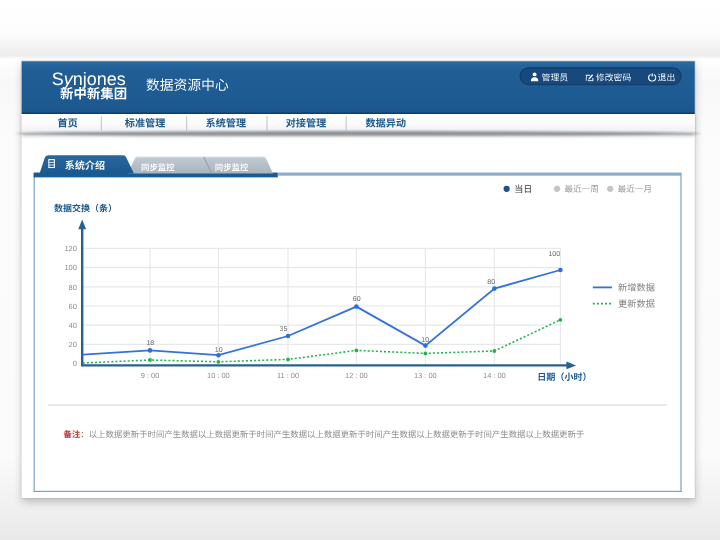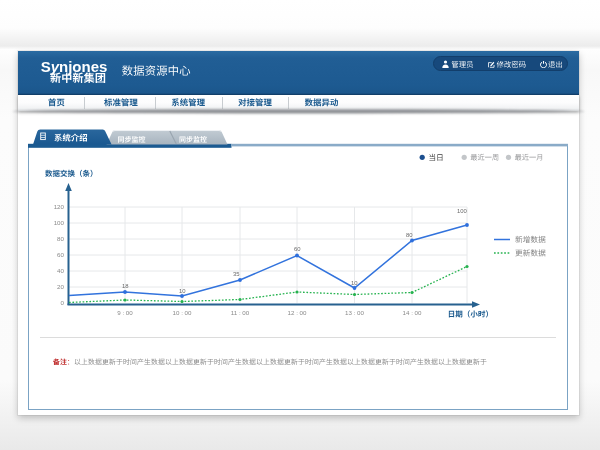--- a/index.html
+++ b/index.html
@@ -7,21 +7,21 @@
 body {
   font-family:"Liberation Sans", sans-serif;
   position:relative;
   background:linear-gradient(180deg,#ffffff 0px,#fdfdfd 28px,#ececec 46px,#fefefe 49.5px,#f8f8f8 70px,#fcfcfc 120px,#fbfbfb 380px,#e9e9e9 450px);
 }
 .page { position:absolute; left:18px; top:51px; width:561px; height:364px; background:#fff;
   box-shadow:0 3px 7px rgba(0,0,0,0.22), 0 0 0 1px rgba(0,0,0,0.05); }
 .header { position:absolute; left:0; top:0; width:561px; height:43.5px;
   background:linear-gradient(180deg,#2a6ba2 0,#215e95 7px,#1d5a91 34px,#1b568c 42px,#123f6b 43.5px); }
 .logoen { position:absolute; left:20px; top:8.5px; width:72px; text-align:center; color:#fff;
-  font-size:15px; font-weight:bold; line-height:13px; white-space:nowrap; }
+  font-size:15px; font-weight:normal; line-height:13px; white-space:nowrap; }
 .pill { position:absolute; left:415px; top:4.5px; width:135px; height:15px;
   background:#17497c; border-radius:7.5px; border:1px solid #123e6b; }
 .pill svg { position:absolute; }
 .nav { position:absolute; left:0; top:43.5px; width:561px; height:16.8px;
   background:linear-gradient(180deg,#ffffff 0,#fcfcfd 8px,#eaecee 16.8px);
   box-shadow:0 2px 3px rgba(0,0,0,0.22); }
 .nav i { position:absolute; top:2.5px; width:1px; height:12px; background:#c8ccd0; }
 .card { position:absolute; left:28px; top:146.4px; width:540px; height:263.2px;
   background:#fff; border:1px solid #7ba3c4; border-top:none; }
 .sep { position:absolute; left:40px; top:337px; width:516px; height:1px; background:#dcdcdc; }

